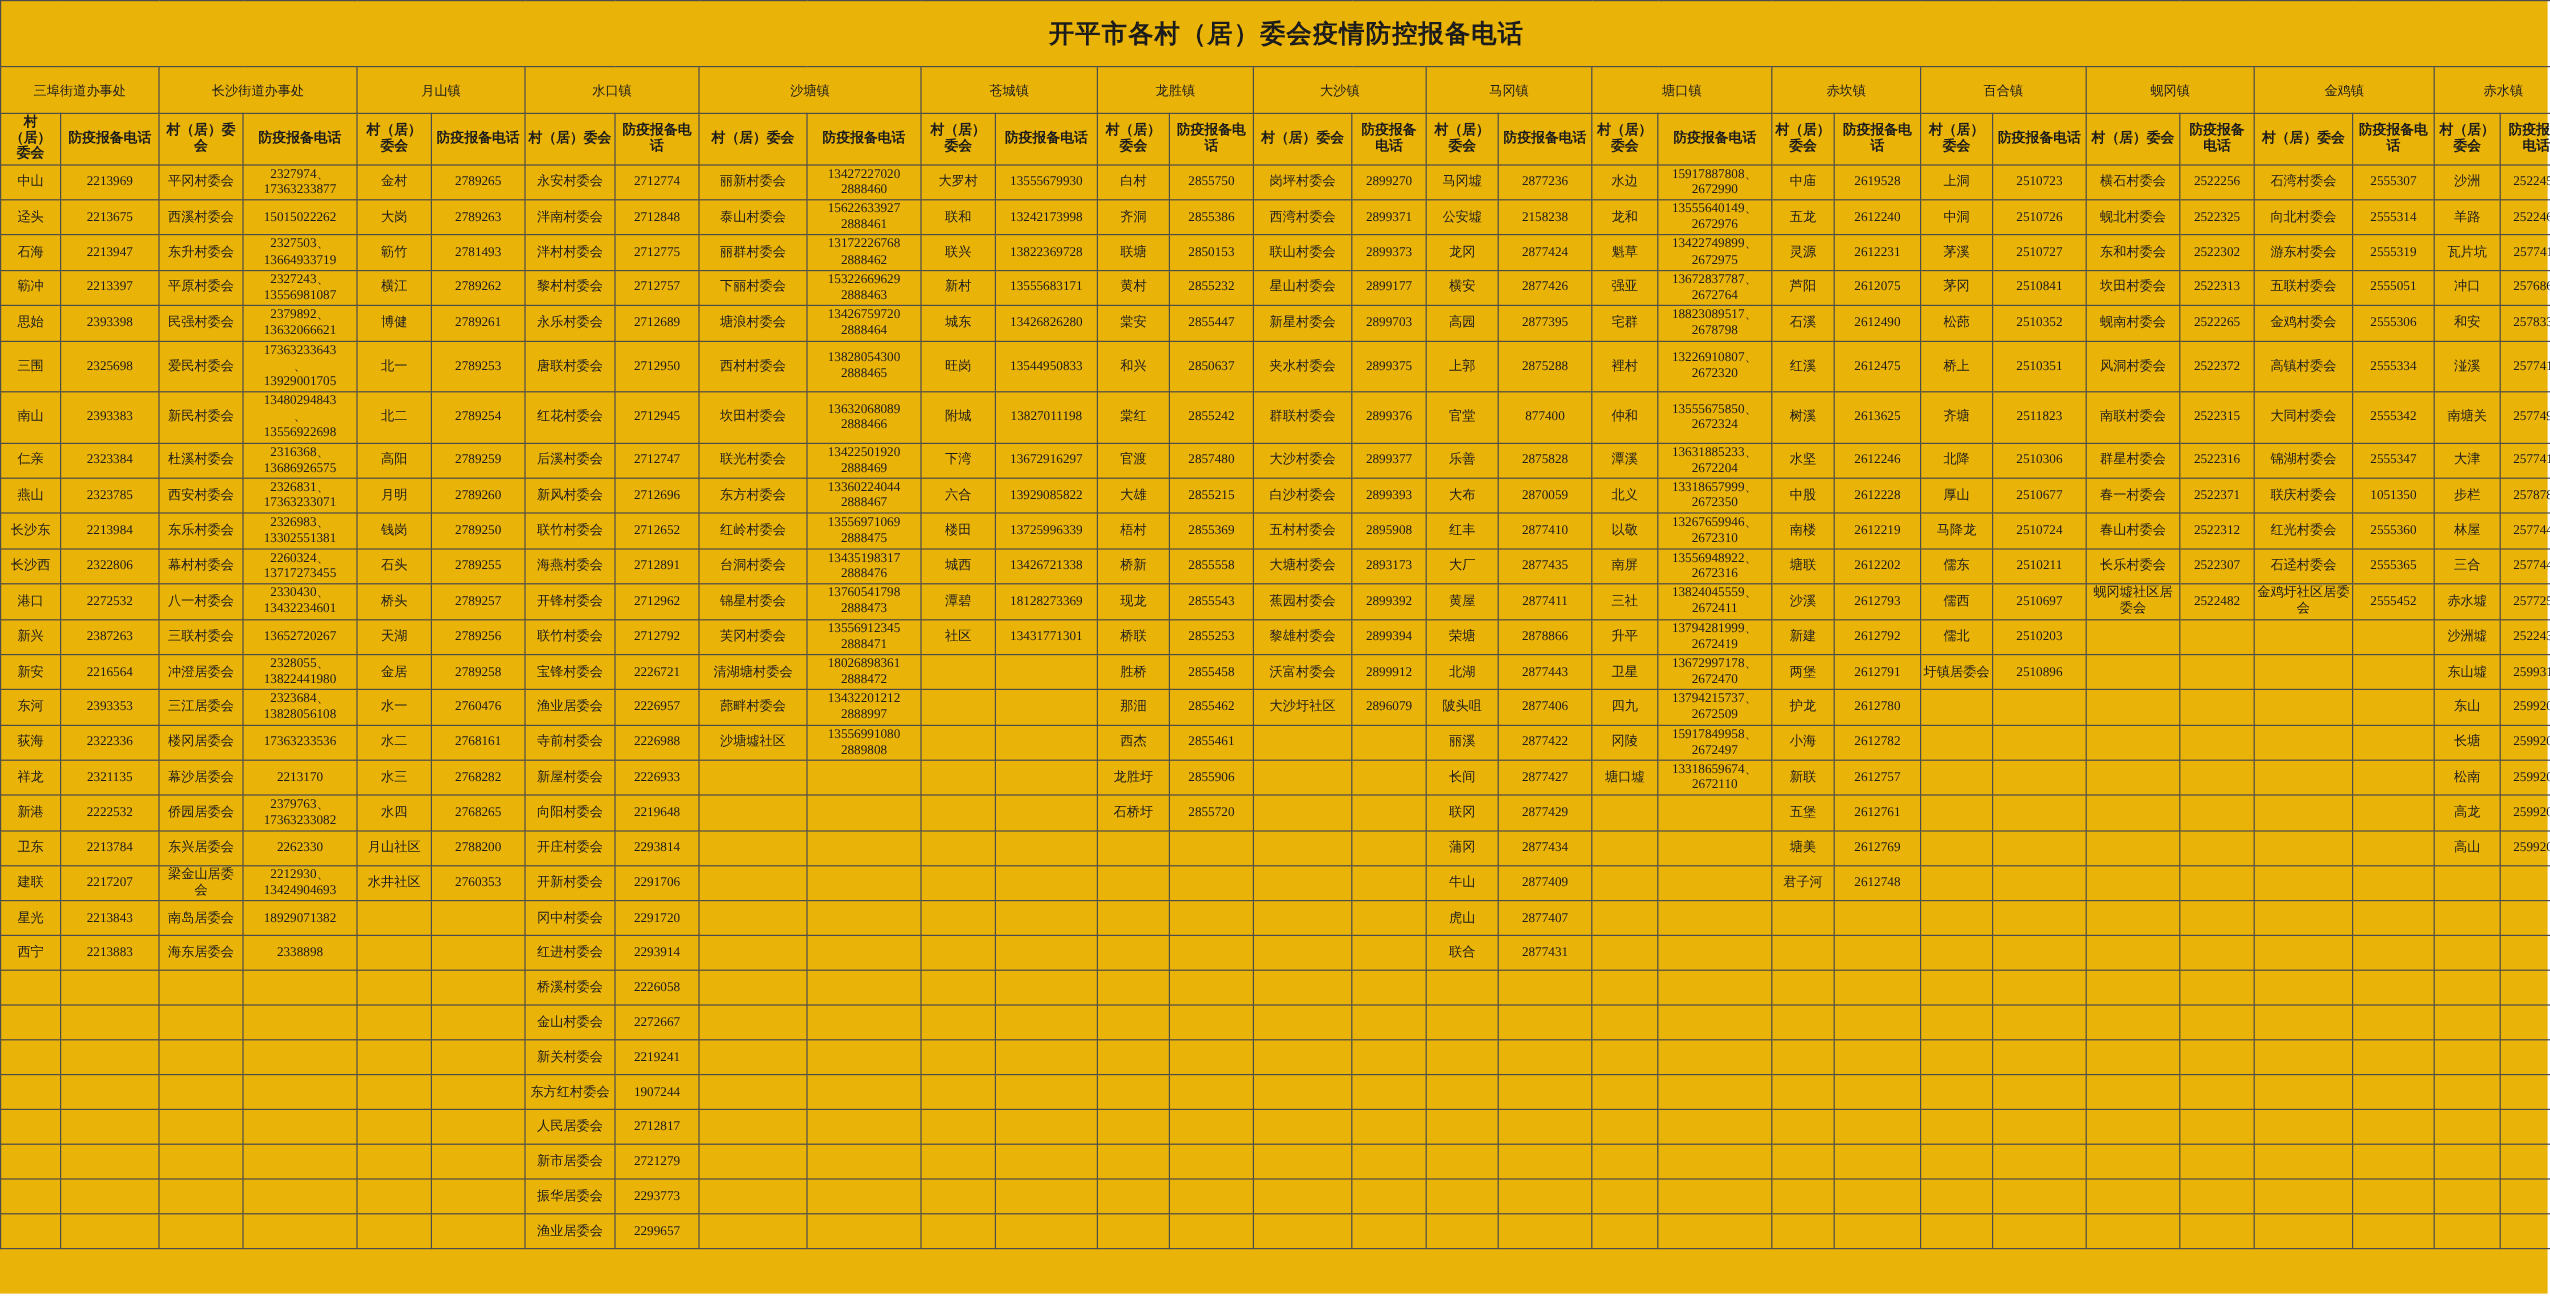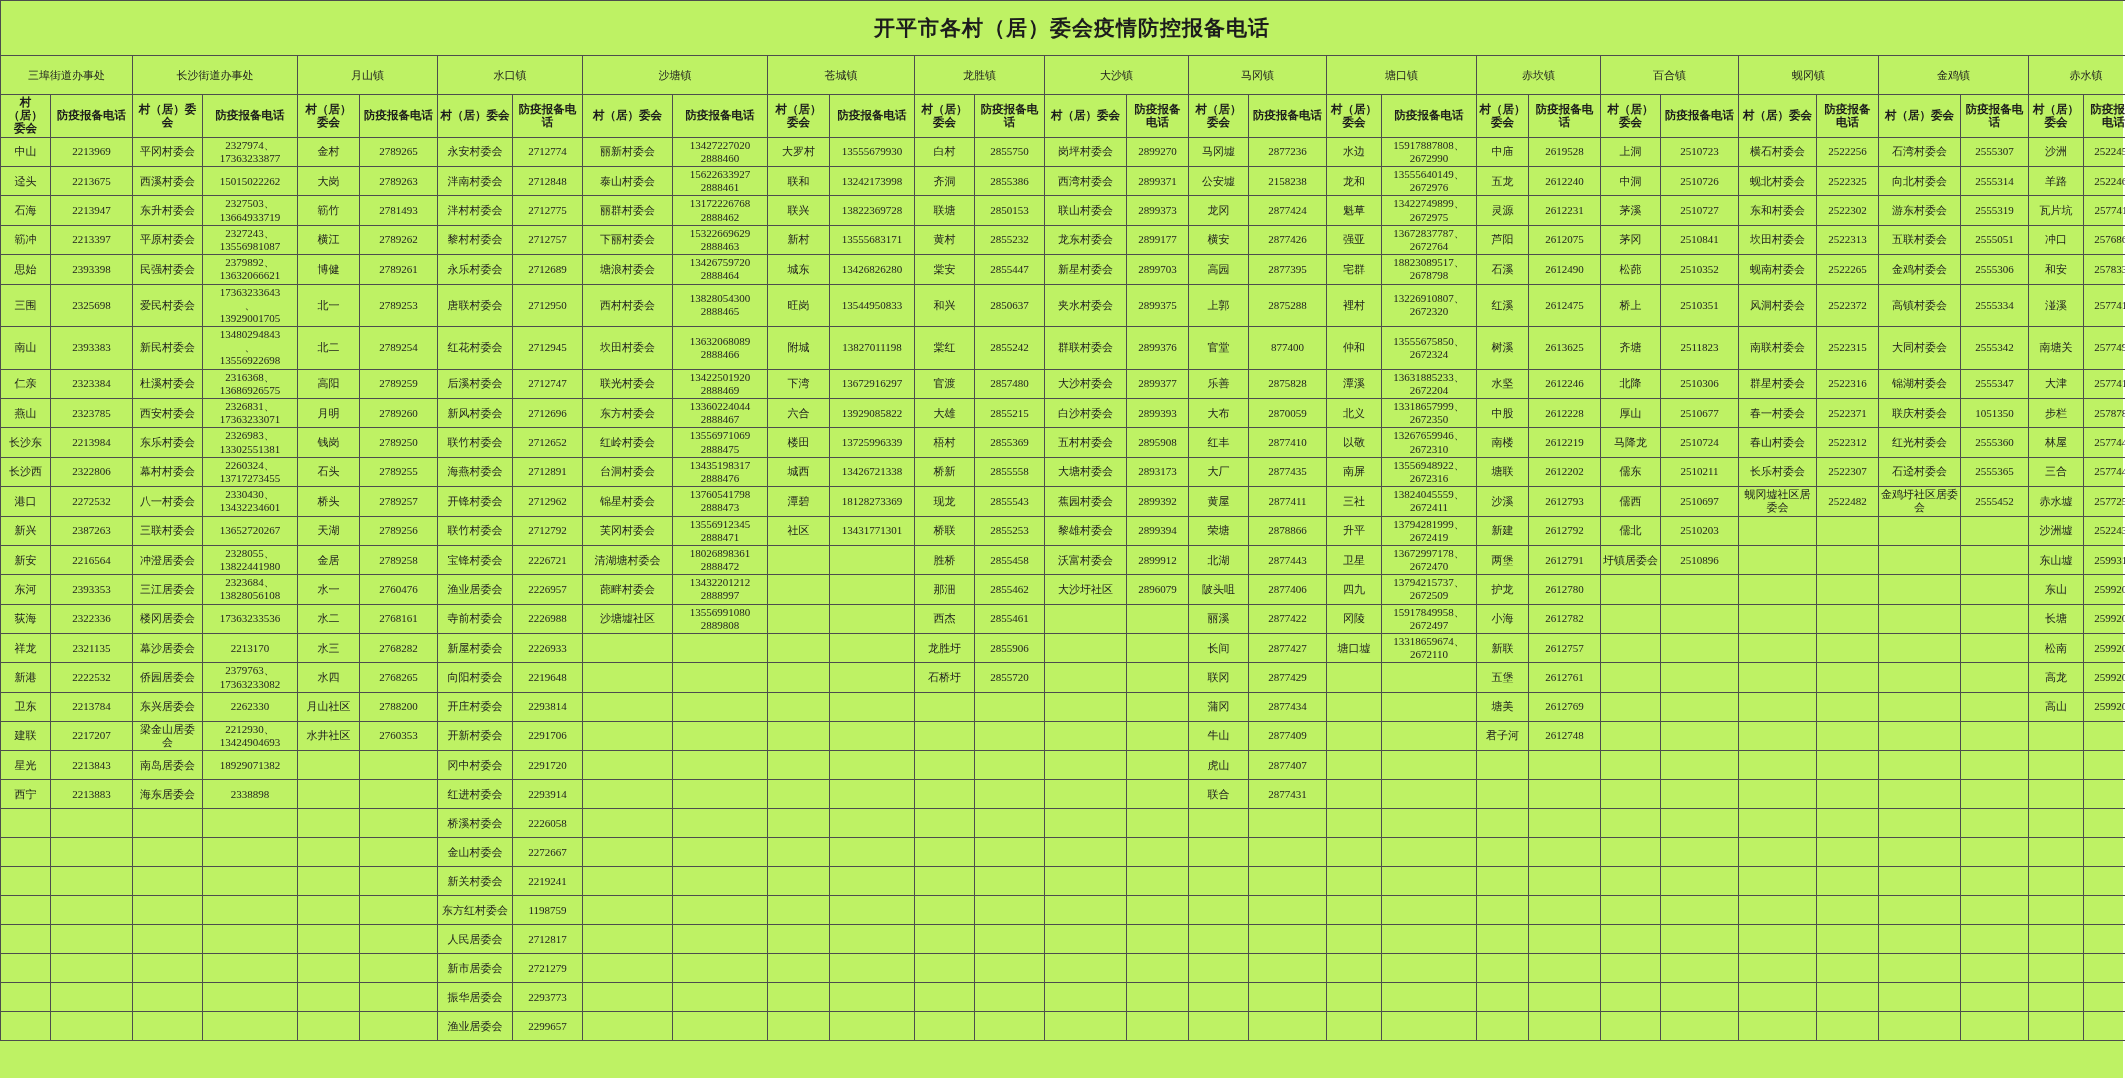--- a/index.html
+++ b/index.html
@@ -1,17 +1,17 @@
 <!DOCTYPE html>
 <html><head>
 <meta charset="utf-8">
 <style>
   html,body{margin:0;padding:0;background:#fff;width:2125px;height:1080px;overflow:hidden;
     font-family:"Liberation Serif","DejaVu Serif",serif;color:#1c1c1c;}
-  .sheet{width:2123px;height:1078px;background:#bef264;}
+  .sheet{width:2123px;height:1078px;background:#eab308;}
   table{border-collapse:collapse;table-layout:fixed;width:2123px;}
   td,th{border:1px solid #4d4d4d;text-align:center;vertical-align:middle;
     padding:1px 2px;overflow:hidden;font-weight:normal;}
   .title-cell{border:1px solid #4d4d4d;height:52px;font-size:21px;font-weight:bold;
     letter-spacing:1px;}
   .group-header{height:36px;font-size:11px;}
   .sub-header{height:36px;font-size:11.5px;font-weight:bold;line-height:1.15;}
   tbody tr{height:29px;}
   td.v{font-size:11px;line-height:1.2;}
   td.p{font-size:11px;line-height:1.2;white-space:pre-line;
@@ -223,21 +223,21 @@
           <td class="p">2789262</td>
           <td class="v">黎村村委会</td>
           <td class="p">2712757</td>
           <td class="v">下丽村委会</td>
           <td class="p">15322669629
 2888463</td>
           <td class="v">新村</td>
           <td class="p">13555683171</td>
           <td class="v">黄村</td>
           <td class="p">2855232</td>
-          <td class="v">龙东村委会</td>
+          <td class="v">星山村委会</td>
           <td class="p">2899177</td>
           <td class="v">横安</td>
           <td class="p">2877426</td>
           <td class="v">强亚</td>
           <td class="p">13672837787、
 2672764</td>
           <td class="v">芦阳</td>
           <td class="p">2612075</td>
           <td class="v">茅冈</td>
           <td class="p">2510841</td>
@@ -960,21 +960,21 @@
           <td class="p"></td>
         </tr>
         <tr>
           <td class="v"></td>
           <td class="p"></td>
           <td class="v"></td>
           <td class="p"></td>
           <td class="v"></td>
           <td class="p"></td>
           <td class="v">东方红村委会</td>
-          <td class="p">1198759</td>
+          <td class="p">1907244</td>
           <td class="v"></td>
           <td class="p"></td>
           <td class="v"></td>
           <td class="p"></td>
           <td class="v"></td>
           <td class="p"></td>
           <td class="v"></td>
           <td class="p"></td>
           <td class="v"></td>
           <td class="p"></td>

